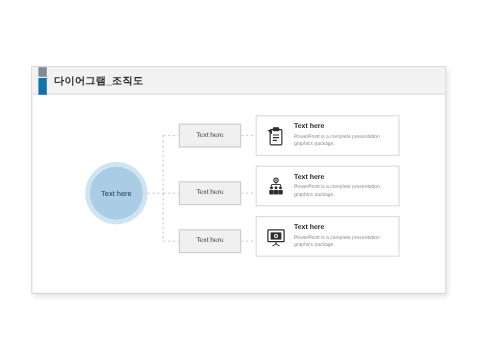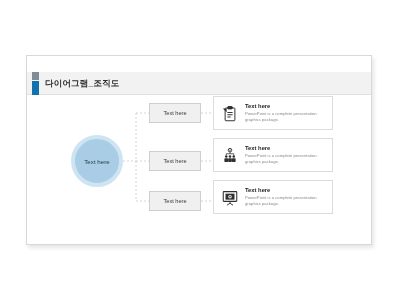--- a/index.html
+++ b/index.html
@@ -30,21 +30,20 @@
   
   #slide-header {
     position: absolute;
     left: 0;
     top: 0;
     width: 100%;
     height: 23px;
     background: #f2f2f2;
     border-bottom: 1px solid #e0e0e0;
     box-sizing: border-box;
-    margin-top: 16px;
   }
   #header-accent {
     position: absolute;
     left: 5px;
     top: 0px;
     width: 7px;
     height: 23px;
   }
   #accent-top {
     position: absolute;

